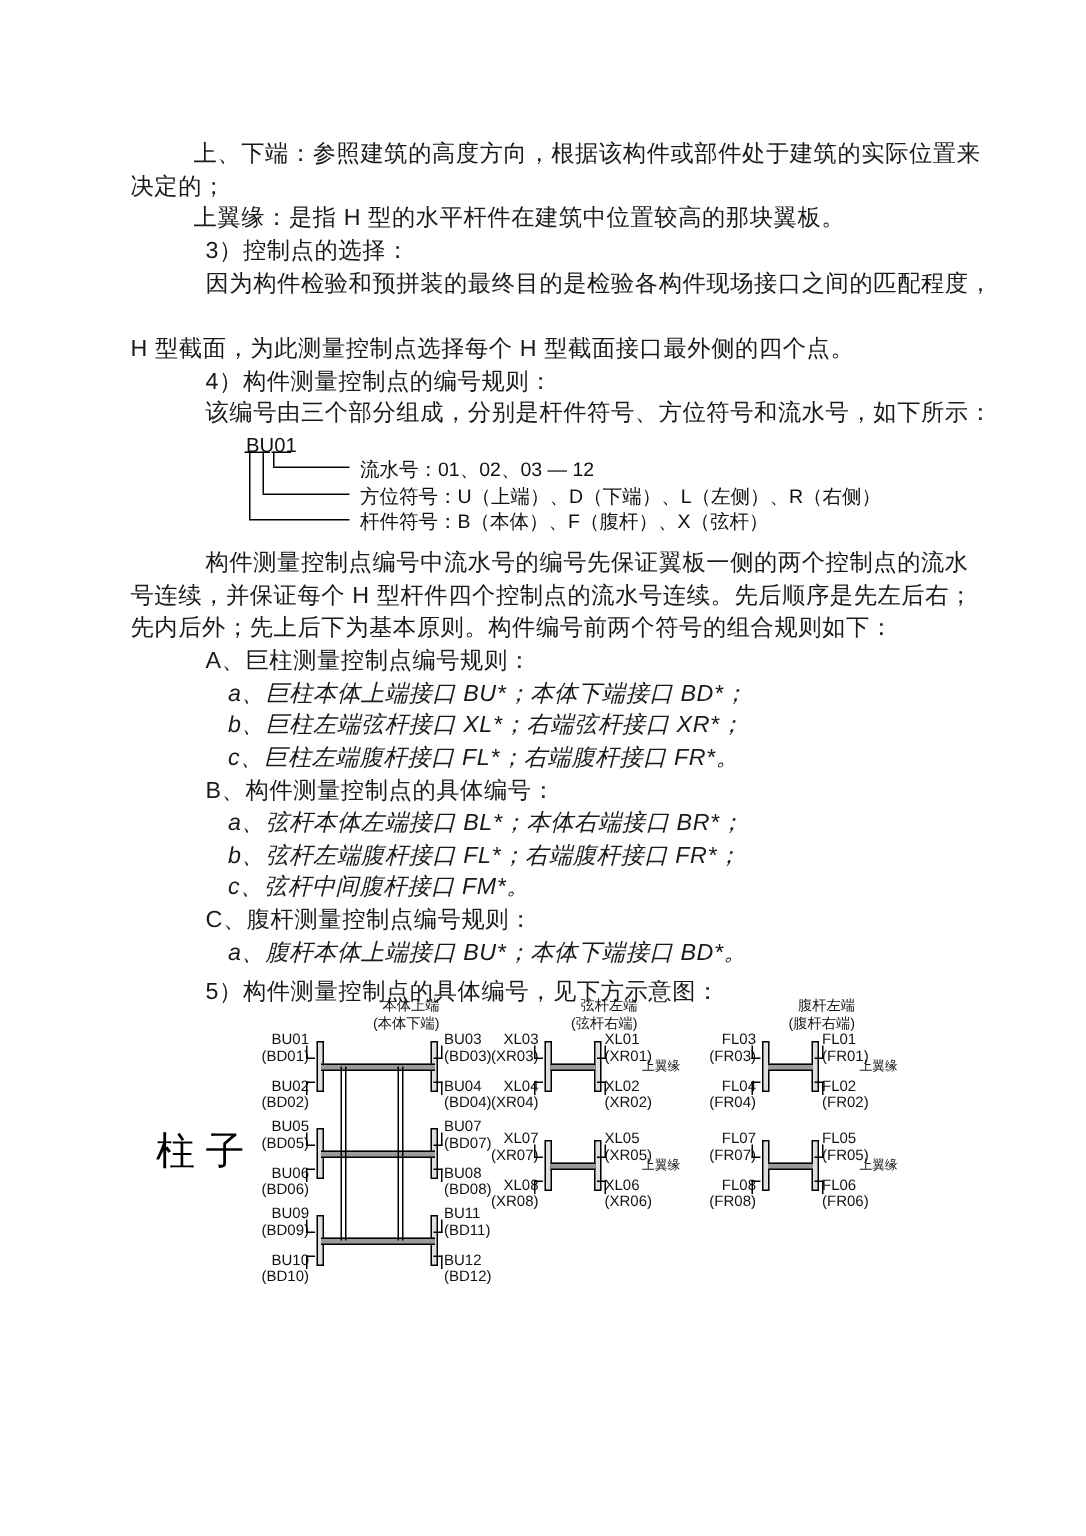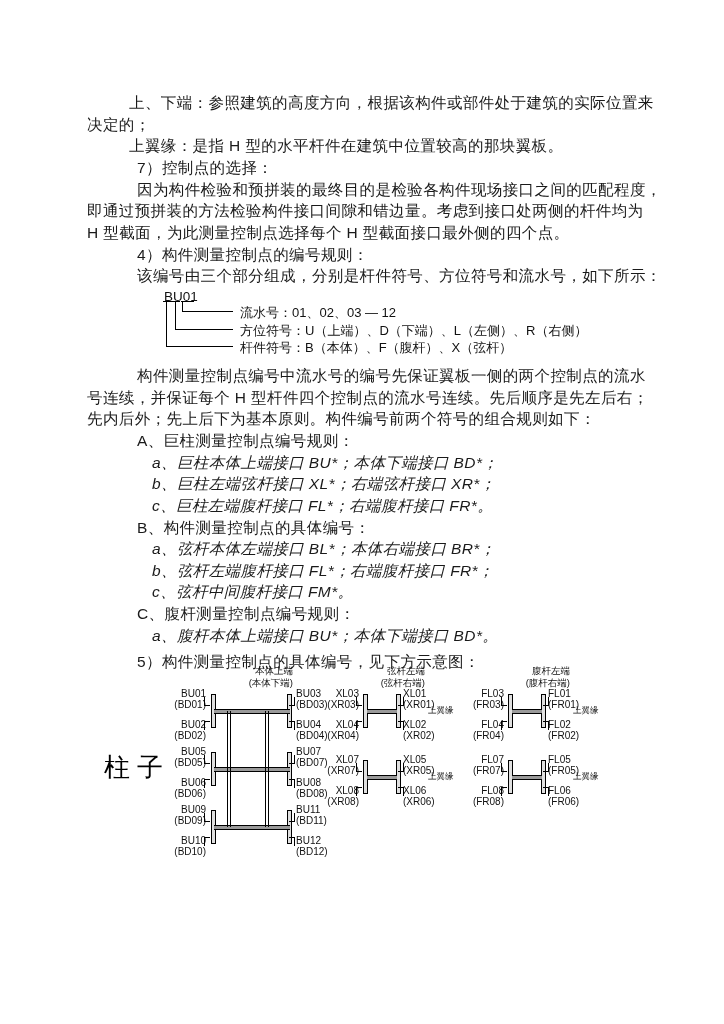--- a/index.html
+++ b/index.html
@@ -31,23 +31,22 @@
            font-family:"Liberation Serif",serif;color:#000;}
 </style>
 </head>
 <body>
 
 <div class="page">
 
   <div class="line ind1" style="top:93px">上、下端：参照建筑的高度方向，根据该构件或部件处于建筑的实际位置来</div>
   <div class="line ind0" style="top:115px">决定的；</div>
   <div class="line ind1" style="top:136px">上翼缘：是指 H 型的水平杆件在建筑中位置较高的那块翼板。</div>
-  <div class="line ind2" style="top:158px">7）控制点的选择：</div>
+  <div class="line ind2" style="top:158px">3）控制点的选择：</div>
   <div class="line ind2" style="top:180px">因为构件检验和预拼装的最终目的是检验各构件现场接口之间的匹配程度，</div>
-  <div class="line ind0" style="top:201px">即通过预拼装的方法检验构件接口间隙和错边量。考虑到接口处两侧的杆件均为</div>
   <div class="line ind0" style="top:223px">H 型截面，为此测量控制点选择每个 H 型截面接口最外侧的四个点。</div>
   <div class="line ind2" style="top:245px">4）构件测量控制点的编号规则：</div>
   <div class="line ind2" style="top:266px">该编号由三个部分组成，分别是杆件符号、方位符号和流水号，如下所示：</div>
 
   <div>
     <div class="tree-code">BU01</div>
     <div class="bar" style="left:163px;top:301px;width:9px"></div>
     <div class="bar" style="left:172px;top:301px;width:8px"></div>
     <div class="bar" style="left:181px;top:301px;width:13px"></div>
     <div class="tick" style="left:166px;top:301px;height:45px"></div>

